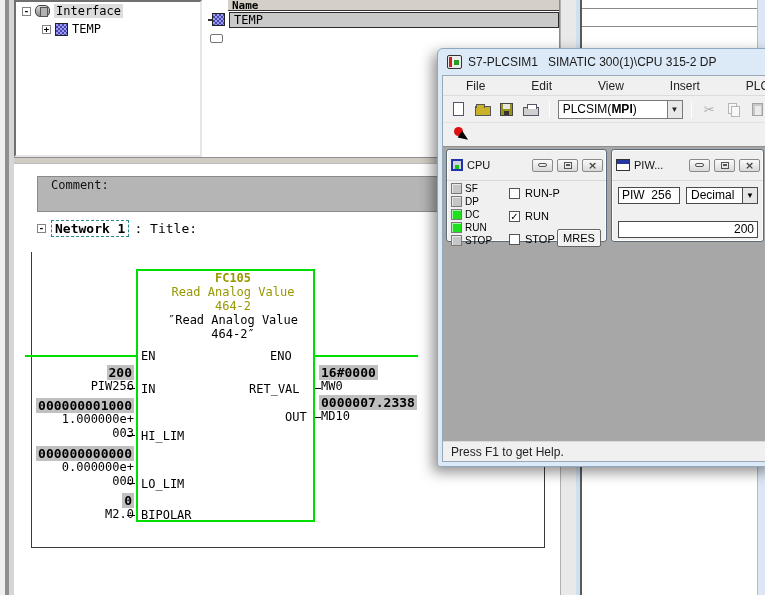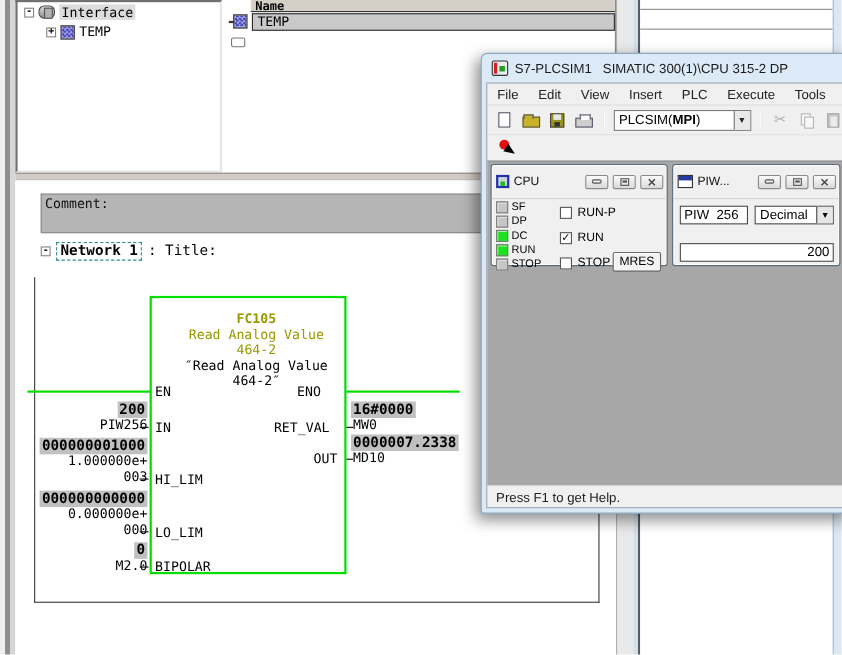--- a/index.html
+++ b/index.html
@@ -32,33 +32,33 @@
   #decl-row-temp { position:absolute; left:27px; top:12px; width:330px; height:16px; background:#c9c9c9;
     border:1px solid #2a2a2a; font:12px "DejaVu Sans Mono", monospace; line-height:14px; padding-left:4px; }
   .ic-empty-row { width:13px; height:9px; background:#fff; border:1px solid #777; border-radius:2px; }
 
   #pane-divider { left:14px; top:157px; width:546px; height:7px; background:#d0ccc4;
     border-top:1px solid #8f8f8f; border-bottom:1px solid #bdbdbd; }
 
   #canvas { left:14px; top:164px; width:546px; height:431px; background:#fff; }
 
   #comment-box { left:37px; top:176px; width:503px; height:36px; background:#b5b5b5;
-    border:1px solid #8a8a8a; font:12px "DejaVu Sans Mono", monospace; color:#111; padding:1px 3px; }
+    border:1px solid #8a8a8a; font:12px "DejaVu Sans Mono", monospace; color:#111; padding:1px 13px; }
 
   #network-line { left:37px; top:220px; display:flex; align-items:center; gap:5px;
     font:13px "DejaVu Sans Mono", monospace; }
   #network-label { font-weight:bold; border:1px dashed #2a8c8c; padding:0 3px; }
 
   #network-rect { left:31px; top:252px; width:514px; height:296px;
     border-left:1px solid #3a3a3a; border-right:1px solid #3a3a3a; border-bottom:1px solid #3a3a3a; }
 
   .grail { position:absolute; height:2px; background:#00dd00; }
   #fc-block { left:136px; top:269px; width:179px; height:253px; border:2px solid #00dd00; background:transparent; }
   #fc-head { left:136px; top:271px; width:194px; text-align:center;
-    font:12px "DejaVu Sans Mono", monospace; line-height:14px;margin-top:12px; }
+    font:12px "DejaVu Sans Mono", monospace; line-height:14px; }
   .olv { color:#989800; }
   .pin { position:absolute; font:12px "DejaVu Sans Mono", monospace; color:#000; }
   .opval { position:absolute; font:bold 13px "DejaVu Sans Mono", monospace; line-height:13px; }
   .opval span { background:#c0c0c0; padding:0 2px; }
   .optxt { position:absolute; font:12px "DejaVu Sans Mono", monospace; line-height:13px; }
   .r102 { left:32px; width:102px; text-align:right; }
   .conn { position:absolute; height:1px; background:#000; }
 
   
   #plcsim { left:437px; top:48px; width:336px; height:419px; background:#dce9f7;
@@ -66,21 +66,21 @@
     box-shadow:-4px 5px 14px rgba(0,0,0,.45); z-index:10; }
   #win-title { position:absolute; left:0; top:0; right:0; height:26px; display:flex;
     align-items:center; gap:6px; padding-left:9px; font:12px "Liberation Sans", sans-serif; color:#1a1a1a; }
   .ic-app { width:15px; height:14px; background:#ececec; border:1px solid #333; border-radius:2px; position:relative; }
   .ic-app:before { content:""; position:absolute; left:1px; top:1px; width:3px; height:10px; background:#cc2222; }
   .ic-app:after { content:""; position:absolute; left:6px; top:4px; width:5px; height:5px; background:#22a022; }
   #win-inner { position:absolute; left:4px; right:4px; top:26px; bottom:4px;
     background:#f0f0f0; border:1px solid #98a8b8; display:flex; flex-direction:column; }
   #menu-bar { height:20px; display:flex; align-items:center; border-bottom:1px solid #dcdcdc;
     font:12px "Liberation Sans", sans-serif; color:#222; white-space:nowrap; overflow:hidden; }
-  .menu-item { padding:0 9px; }
+  .menu-item { padding:0 23px; }
   #toolbar1 { height:26px; display:flex; align-items:center; padding-left:6px; gap:5px; }
   #toolbar2 { height:24px; display:flex; align-items:center; padding-left:8px; border-top:1px solid #e2e2e2; }
   .tsep { width:1px; height:17px; background:#c2c2c2; border-right:1px solid #fff; margin:0 3px; }
   .tbtn { display:flex; align-items:center; justify-content:center; width:20px; height:19px; }
   .ic-new { width:11px; height:14px; background:#fff; border:1px solid #556; }
   .ic-open { width:16px; height:10px; background:#c9b227; border:1px solid #555; position:relative; margin-top:3px; }
   .ic-open:before { content:""; position:absolute; left:0; top:-3px; width:7px; height:3px; background:#c9b227; border:1px solid #555; border-bottom:none; }
   .ic-save { width:13px; height:13px; background:#9a941c; border:1px solid #444; position:relative; }
   .ic-save:before { content:""; position:absolute; left:2px; top:0; width:7px; height:5px; background:#e8e8e8; }
   .ic-save:after { content:""; position:absolute; left:3px; bottom:0; width:5px; height:4px; background:#333; }

